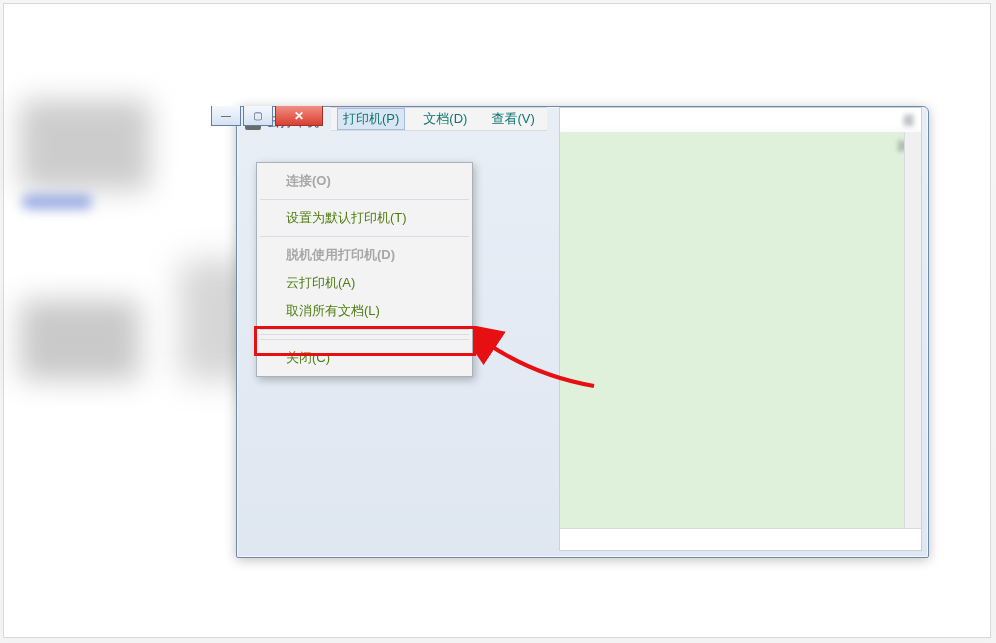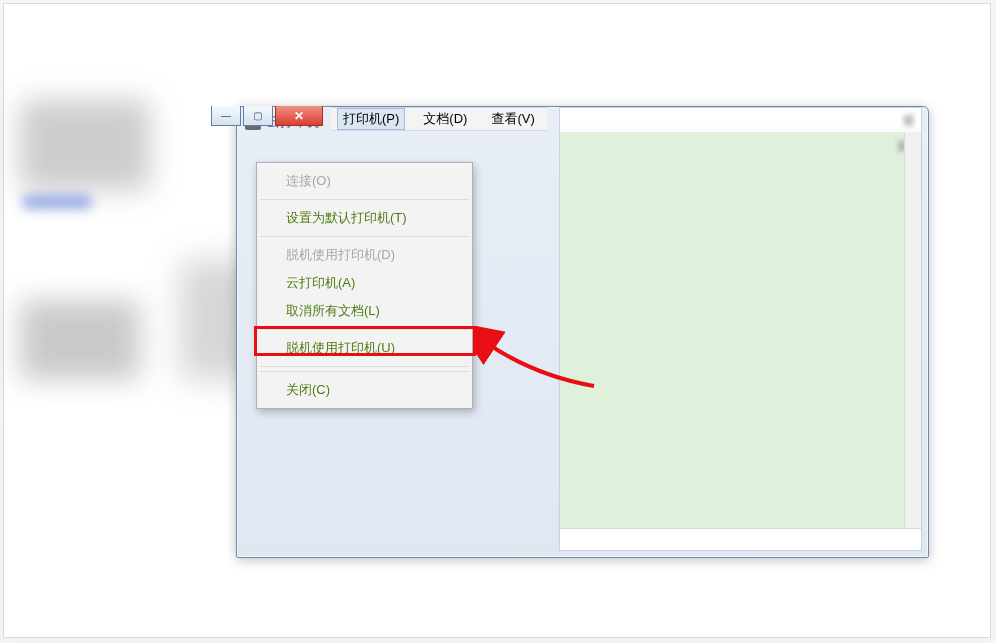--- a/index.html
+++ b/index.html
@@ -64,21 +64,21 @@
       height: 24px;
       background: #f4f4f4;
       border-top: 1px solid #cfd8e4;
       border-bottom: 1px solid #d6dbe2;
       display: flex;
       align-items: center;
       gap: 12px;
       padding: 0 6px;
       margin: 0 6px;
     }
-    .menubar-item { padding: 2px 6px; color: #000000; cursor: default; }
+    .menubar-item { padding: 2px 6px; color: #0f766e; cursor: default; }
     .menubar-item.open { background: #dbe6f4; border: 1px solid #a7bcdc; padding: 1px 5px; }
 
     .content {
       flex: 1;
       margin: 0 6px 6px 6px;
       background: #fff;
       border: 1px solid #c9d1dc;
       display: flex;
       flex-direction: column;
       position: relative;
@@ -126,21 +126,21 @@
       border: 1px solid #a9b1bd;
       box-shadow: 2px 3px 8px rgba(0,0,0,.25);
       padding: 4px 1px;
     }
     .dd-item {
       padding: 5px 14px 5px 28px;
       font-size: 13px;
       color: #4d7c0f;
       cursor: default;
     }
-    .dd-item.disabled { color: #a7a7a7; }
+    .dd-item.disabled { color: #a7a7a7; font-weight: bold; }
     .dd-sep { height: 1px; background: #d9dde3; margin: 4px 2px; }
 
     .highlight-box {
       position: absolute;
       left: 254px;
       top: 326px;
       width: 222px;
       height: 30px;
       border: 3px solid #e70f11;
       pointer-events: none;
@@ -207,21 +207,20 @@
 
 <div class="dropdown">
   <div class="dd-item disabled">连接(O)</div>
   <div class="dd-sep"></div>
   <div class="dd-item">设置为默认打印机(T)</div>
   <div class="dd-sep"></div>
   <div class="dd-item disabled">脱机使用打印机(D)</div>
   <div class="dd-item">云打印机(A)</div>
   <div class="dd-item">取消所有文档(L)</div>
   <div class="dd-sep"></div>
-  <div class="dd-item">脱机使用打印机(U)</div>
   <div class="dd-sep"></div>
   <div class="dd-sep"></div>
   <div class="dd-item">关闭(C)</div>
 </div>
 
 <div class="highlight-box"></div>
 
 <svg class="arrow-svg" width="130" height="70">
   <defs>
     <marker id="ah" markerWidth="12" markerHeight="12" refX="2" refY="5" orient="auto">

